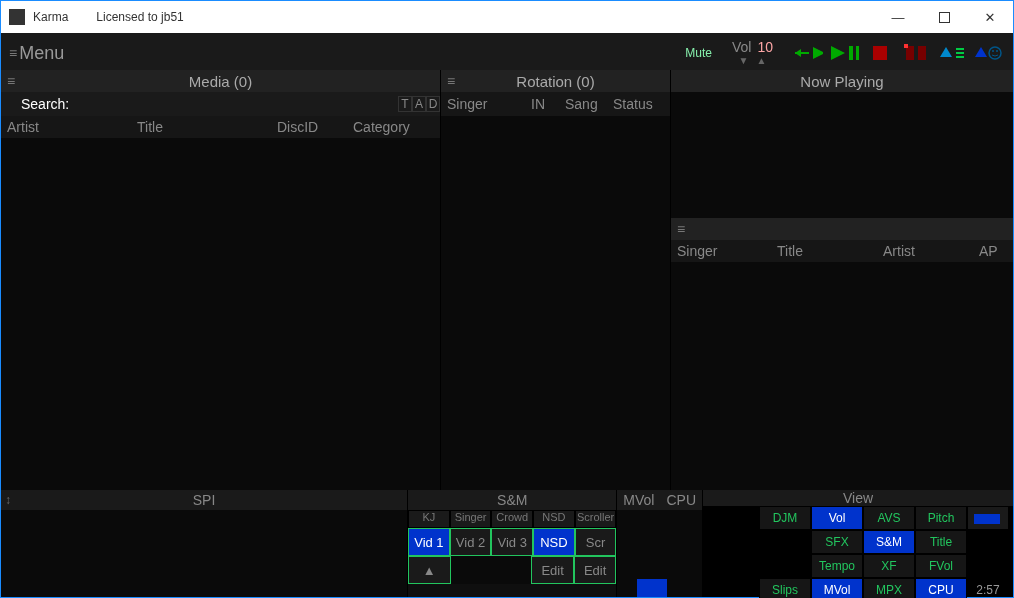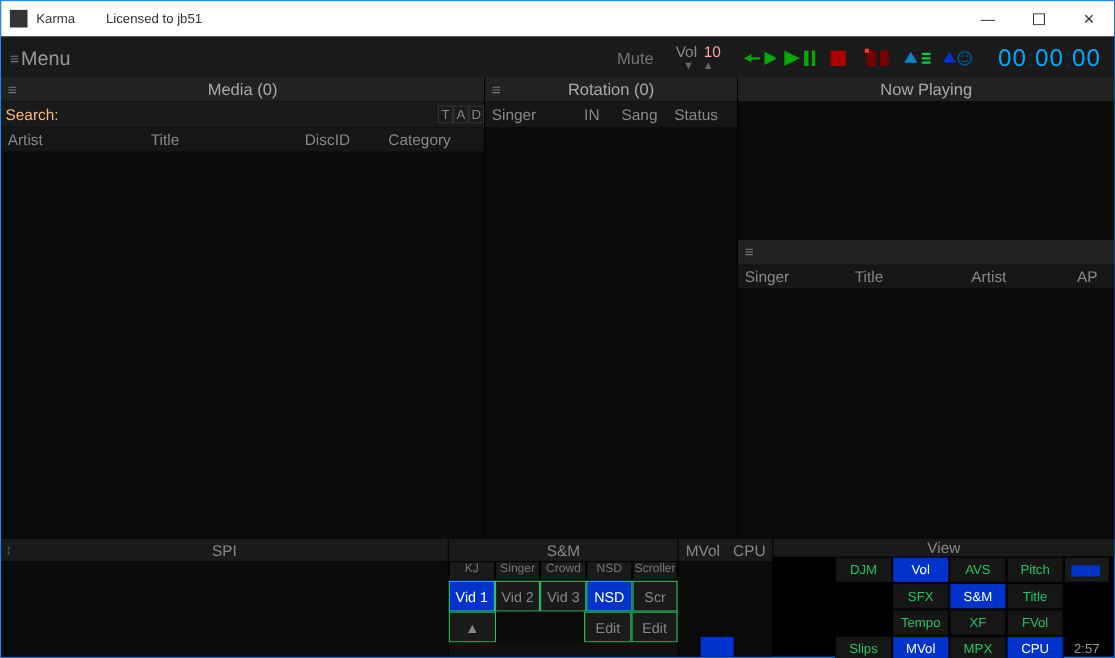--- a/index.html
+++ b/index.html
@@ -8,40 +8,40 @@
 .tb-icon{width:16px;height:16px;background:#333;margin-right:8px;display:inline-block}
 .tb-text{font-size:12px;color:#333}
 .tb-sep{width:28px}
 .tb-controls{position:absolute;right:0;top:0;display:flex;height:100%}
 .tb-btn{width:46px;height:100%;display:flex;align-items:center;justify-content:center;font-size:13px;color:#333}
 .tb-btn svg{stroke:#333}
 .topbar{height:40px;background:#1a1a1a;display:flex;align-items:center;color:#888}
 .menu-btn{width:66px;height:100%;display:flex;align-items:center;justify-content:flex-start;padding-left:8px;font-size:18px;color:#999;gap:2px}
 .burger{font-size:14px;color:#777}
 .topbar-spacer{flex:1}
-.mute{padding:0 10px;font-size:15px;color:#737373}
+.mute{padding:0 10px;font-size:12px;color:#86efac}
 .vol-box{display:flex;flex-direction:column;align-items:center;padding:0 10px;line-height:1.1}
 .vol-lbl{font-size:14px}
 .vol-val{color:#fca5a5;font-size:14px}
 .vol-arrows{display:flex;gap:8px}
 .arrow{font-size:10px;color:#666}
 .transport{display:flex;align-items:center;gap:6px;padding:0 10px}
 .tbtn{width:30px;height:28px;display:flex;align-items:center;justify-content:center}
 .tbtn svg{display:block}
 .clock{font-family:'Courier New',monospace;font-size:22px;color:#0af;letter-spacing:1px;padding:0 12px}
 .clock .colon{color:#036}
 .main{position:absolute;top:70px;left:1px;right:1px;bottom:108px;display:flex}
 .col{display:flex;flex-direction:column;border-right:1px solid #000}
 .col-media{width:440px}
 .col-rot{width:230px}
 .col-now{flex:1}
 .hdr{height:22px;background:#222;color:#aaa;font-size:15px;display:flex;align-items:center;justify-content:center;position:relative}
 .hdr .burger{position:absolute;left:6px}
 .searchrow{height:24px;background:#1a1a1a;display:flex;align-items:center}
-.search-lbl{color:#fdba74;font-size:14px;padding:0 4px}
+.search-lbl{color:#ffffff;font-size:14px;padding:0 20px}
 .search-input{flex:1;background:transparent;border:none;color:#ddd}
 .tad{display:flex;gap:0}
 .tad span{width:14px;text-align:center;font-size:12px;color:#888;border:1px solid #333}
 .cols{height:22px;background:#161616;display:flex;align-items:center;font-size:14px;color:#888}
 .cols span{padding:0 6px}
 .body{flex:1;background:#0a0a0a}
 .now-body{flex:1;background:#0a0a0a;display:flex;flex-direction:column}
 .playlist-hdr{height:22px;background:#222;color:#aaa;font-size:14px;display:flex;align-items:center;justify-content:center;position:relative;margin-top:126px}
 .playlist-hdr .burger{position:absolute;left:6px}
 .bottom{position:absolute;bottom:1px;left:1px;right:1px;height:107px;display:flex}
@@ -142,21 +142,20 @@
     <div class="tbtn">
         <svg width="30" height="18">
           <polygon points="8,3 14,13 2,13" fill="#03c"></polygon>
           <circle cx="22" cy="9" r="6" fill="none" stroke="#058" stroke-width="1.5"></circle>
           <circle cx="20" cy="7" r="1" fill="#058"></circle>
           <circle cx="24" cy="7" r="1" fill="#058"></circle>
           <path d="M19,11 Q22,13 25,11" fill="none" stroke="#058" stroke-width="1"></path>
         </svg>
       </div>
   </div>
-  <div class="clock"><span>00</span><span class="colon">:</span><span>00</span><span class="colon">:</span><span>00</span></div>
 </div>
 
 <div class="main">
   <div class="col col-media">
     <div class="hdr">
         <span class="burger">≡</span>
         <span>Media (0)</span>
       </div>
     <div class="searchrow">
       <span class="search-lbl">Search:</span>

